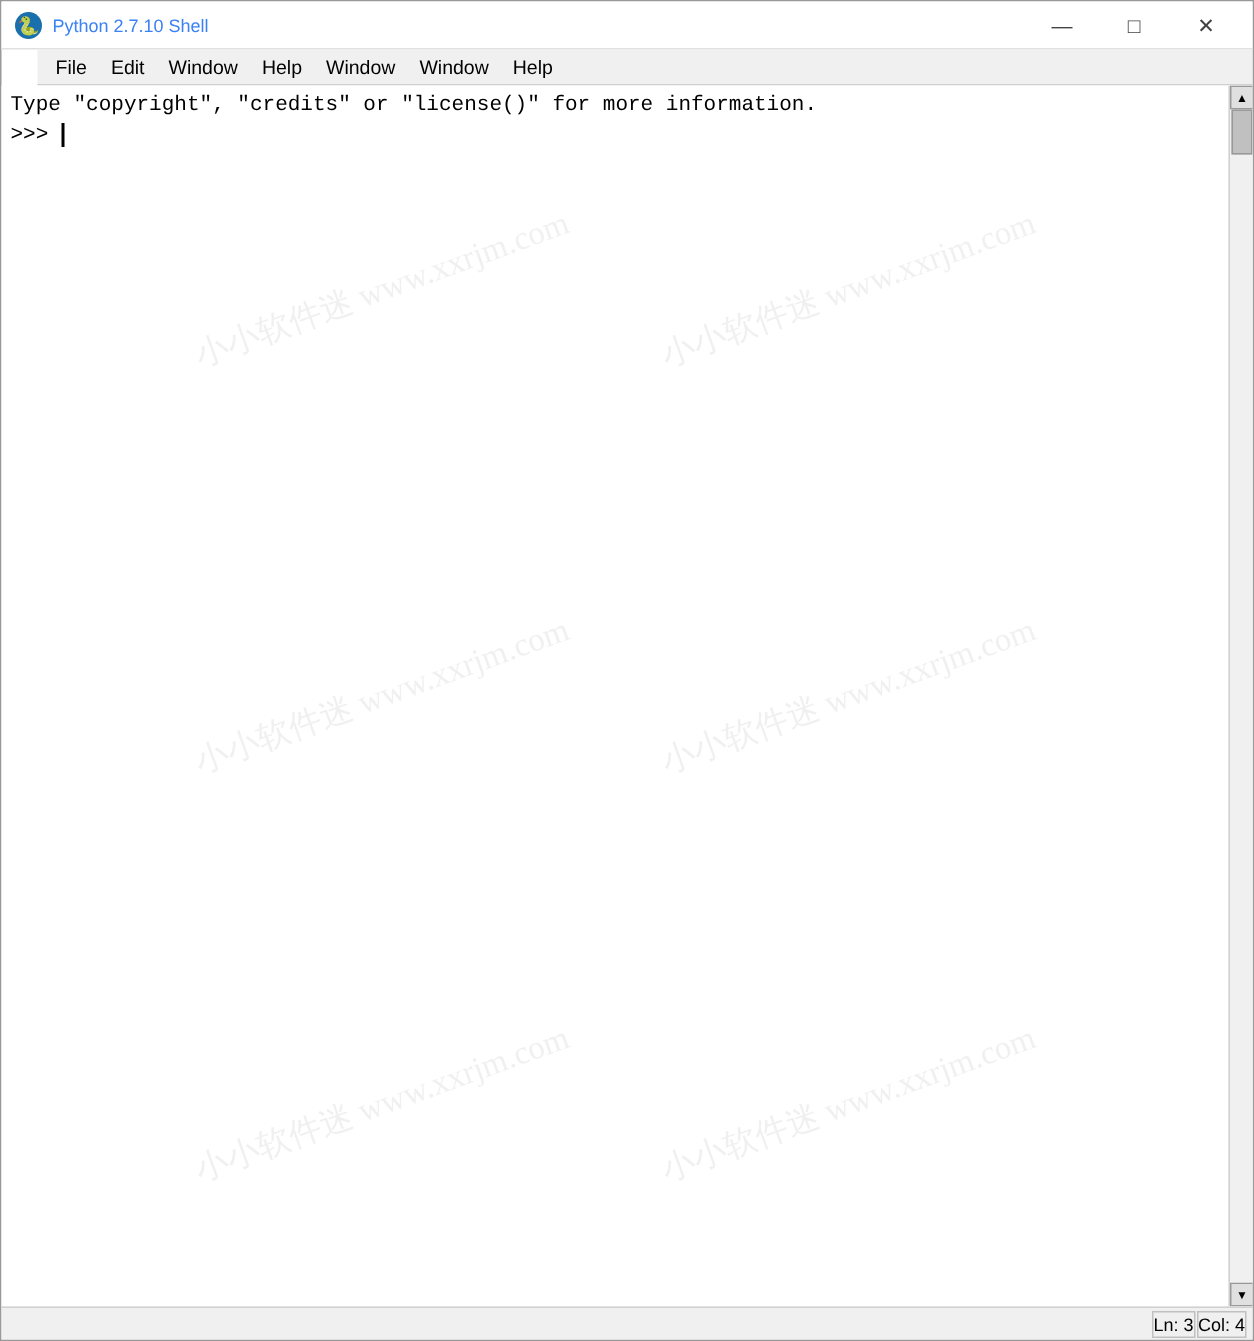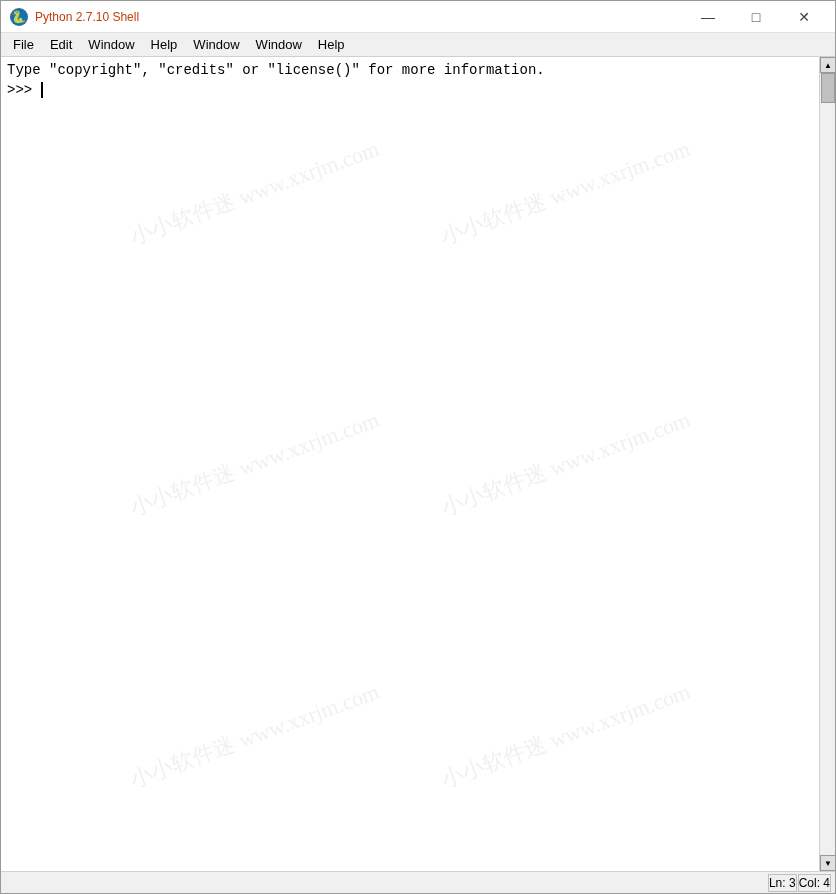--- a/index.html
+++ b/index.html
@@ -39,21 +39,21 @@
     .title-bar-icon {
       width: 20px;
       height: 20px;
       margin-right: 6px;
       flex-shrink: 0;
     }
 
     .title-bar-title {
       flex: 1;
       font-size: 12px;
-      color: #c2410c;
+      color: #3b82f6;
     }
 
     .title-bar-controls {
       display: flex;
       gap: 2px;
     }
 
     .title-bar-btn {
       width: 46px;
       height: 32px;
@@ -68,20 +68,21 @@
     }
 
     
     .menu-bar {
       height: 24px;
       background: #f0f0f0;
       display: flex;
       align-items: center;
       padding: 0 4px;
       border-bottom: 1px solid #d0d0d0;
+      margin-left: 24px;
     }
 
     .menu-item {
       padding: 2px 8px;
       font-size: 13px;
       color: #000;
       cursor: pointer;
       height: 100%;
       display: flex;
       align-items: center;

